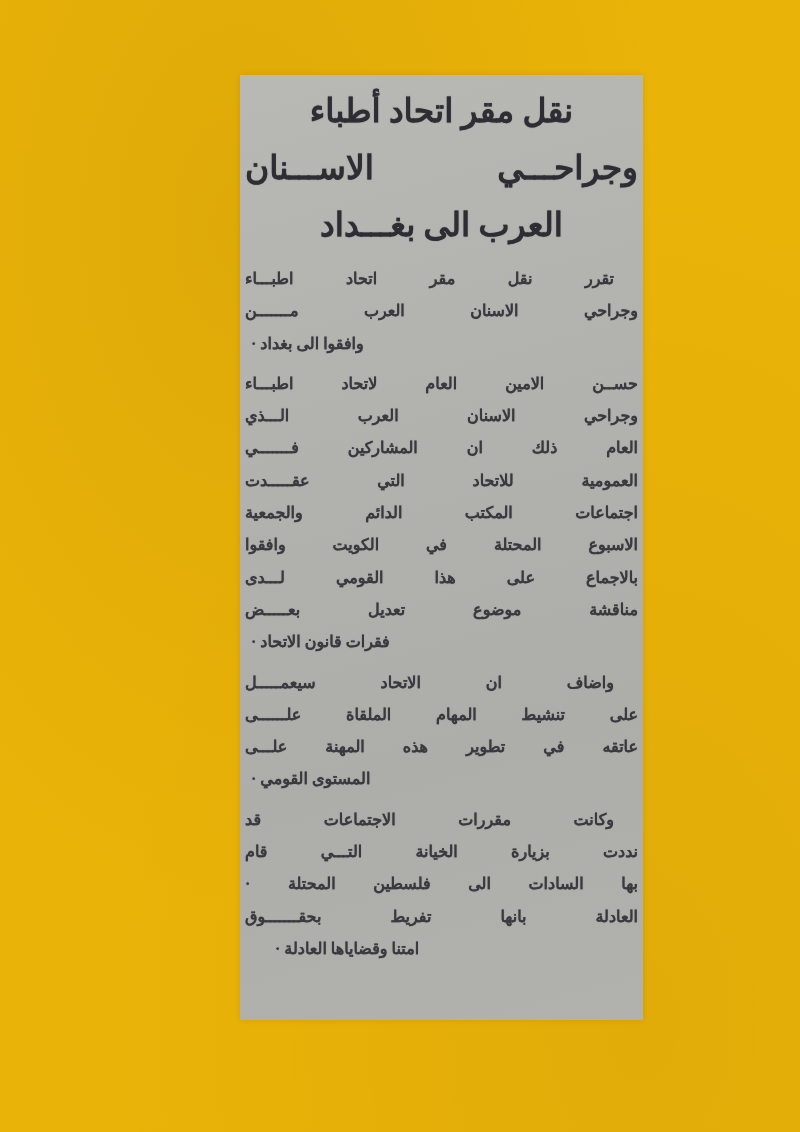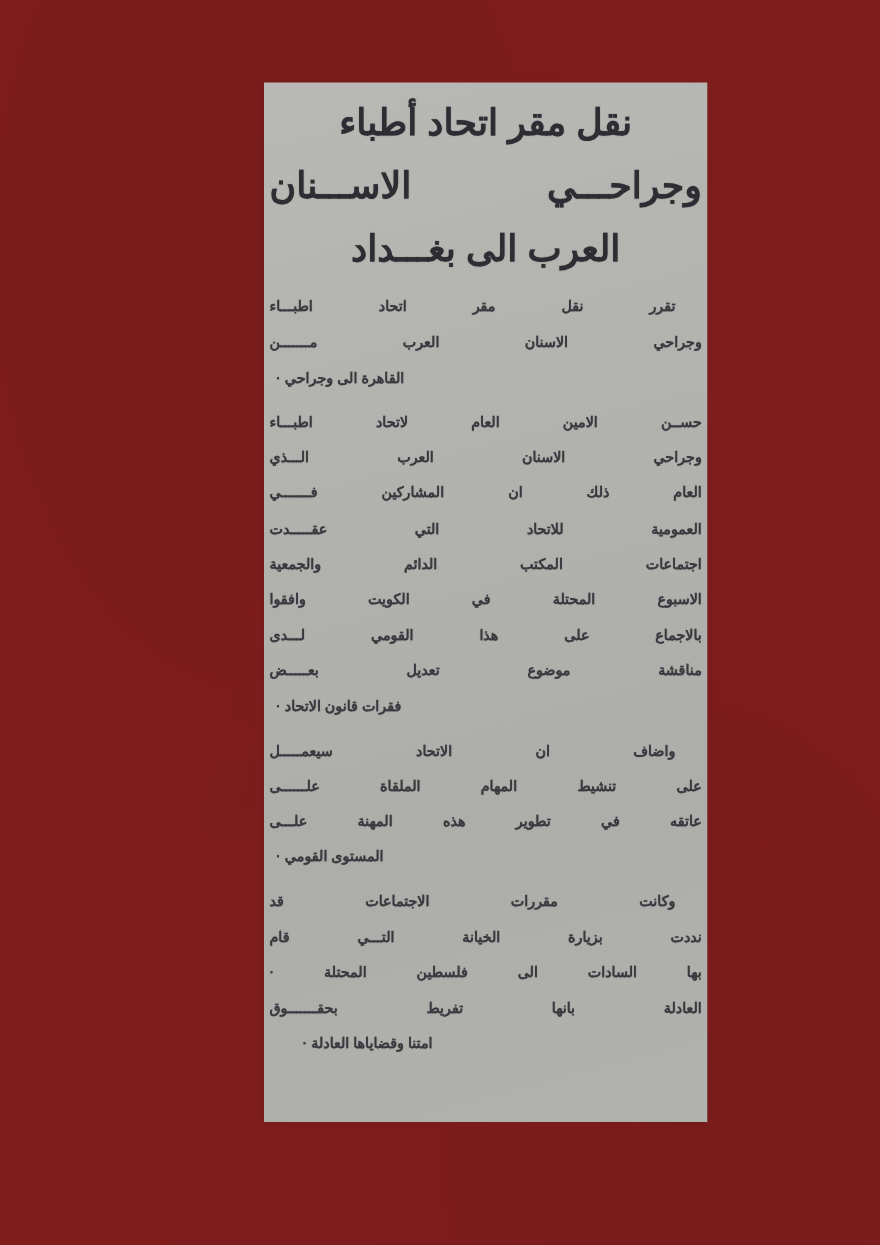--- a/index.html
+++ b/index.html
@@ -1,21 +1,21 @@
 <!DOCTYPE html>
 <html lang="ar"><head>
 <meta charset="utf-8">
 <style>
   html,body{margin:0;padding:0;}
   #stage{
     position:relative;
     width:800px;height:1132px;
-    background:#7f1d1d;
+    background:#eab308;
     overflow:hidden;
-    font-family:Liberation Sans, sans-serif;
+    font-family:Liberation Serif, serif;
   }
   
   #stage::before{
     content:"";position:absolute;inset:0;
     background:radial-gradient(ellipse at 30% 20%, rgba(0,0,0,0.05), rgba(0,0,0,0) 55%),
                radial-gradient(ellipse at 80% 90%, rgba(0,0,0,0.04), rgba(0,0,0,0) 60%);
     pointer-events:none;
   }
   .clipping{
     position:absolute;
@@ -39,21 +39,21 @@
     text-shadow:0 0 1px rgba(20,20,25,0.55);
     margin-bottom:9px;
   }
   .headline .line{white-space:nowrap;}
   .h-center{text-align:center;}
   .h-justify{
     text-align:justify;
     text-align-last:justify;
   }
   .body-text{
-    font-size:13px;
+    font-size:16px;
     font-weight:bold;
     line-height:32.3px;
     color:#3a3940;
     text-shadow:0 0 0.8px rgba(30,30,36,0.5);
   }
   .para{margin:0 0 8px 0;}
   .para .line{
     text-align:justify;
     text-align-last:justify;
     white-space:nowrap;
@@ -77,21 +77,21 @@
         <div class="line h-center">نقل مقر اتحاد أطباء</div>
         <div class="line h-justify">وجراحـــي الاســـنان</div>
         <div class="line h-center">العرب الى بغـــداد</div>
       </div>
 
       <div class="body-text">
 
         <div class="para">
           <div class="line first">تقرر نقل مقر اتحاد اطبـــاء</div>
           <div class="line">وجراحي الاسنان العرب مـــــــن</div>
-          <div class="line last">القاهرة الى وجراحي ·</div>
+          <div class="line last">وافقوا الى بغداد ·</div>
         </div>
 
         <div class="para">
           <div class="line">حســن الامين العام لاتحاد اطبـــاء</div>
           <div class="line">وجراحي الاسنان العرب الـــذي</div>
           <div class="line">العام ذلك ان المشاركين فـــــــي</div>
           <div class="line">العمومية للاتحاد التي عقـــــدت</div>
           <div class="line">اجتماعات المكتب الدائم والجمعية</div>
           <div class="line">الاسبوع المحتلة في الكويت وافقوا</div>
           <div class="line">بالاجماع على هذا القومي لـــدى</div>

